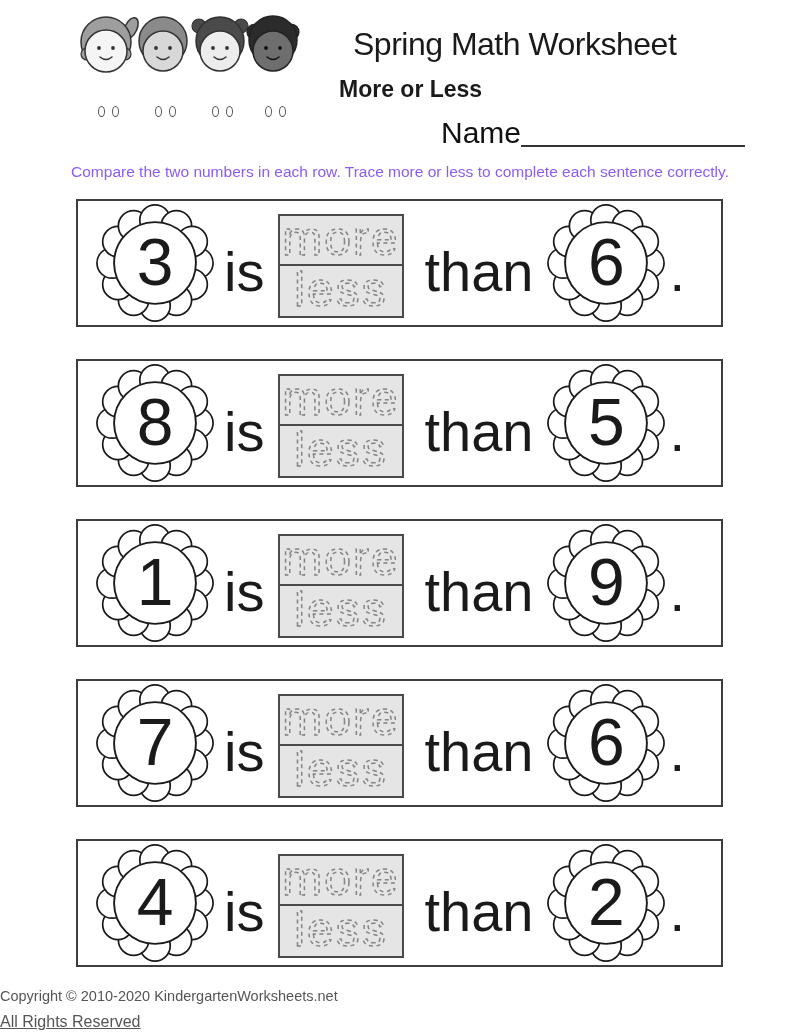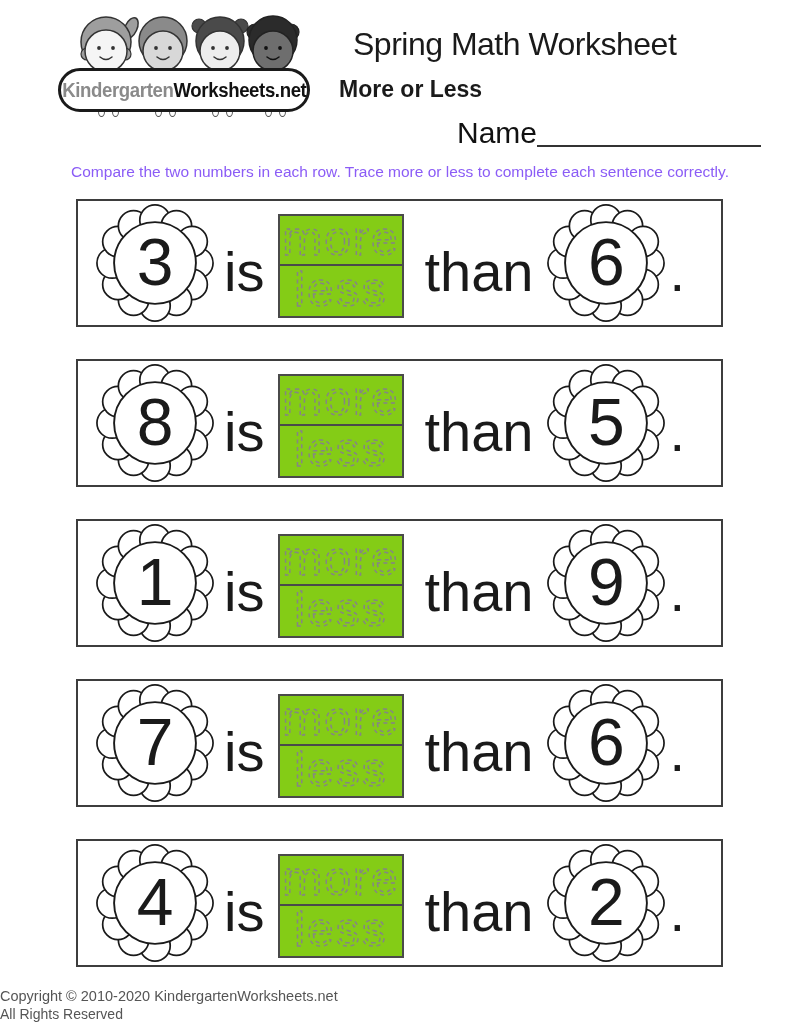--- a/index.html
+++ b/index.html
@@ -25,21 +25,21 @@
     border:1.5px solid #555; border-radius:50%; background:#fff;
   }
   .logo-url {
     position:absolute; top:110px; left:0; width:252px; text-align:center;
     font-size:15px; color:#5a5a5a; letter-spacing:0.3px; z-index:3;
   }
 
   
   .page-title   { position:absolute; left:337px; top:26px; font-size:32px; letter-spacing:-0.5px; font-weight:400;margin-left:16px; }
   .page-subtitle{ position:absolute; left:339px; top:76px; font-size:23px; font-weight:700; }
-  .name-line { position:absolute; left:457px; top:116px; display:flex; align-items:flex-end; }
+  .name-line { position:absolute; left:441px; top:116px; display:flex; align-items:flex-end; }
   .name-label { font-size:30px; font-weight:400; color:#111; }
   .name-underline { width:224px; height:30px; border-bottom:2.5px solid #333; margin-bottom:3px; }
 
   
   .instructions {
     position:absolute; left:0; top:163px; width:800px; text-align:center;
     font-size:15.5px; color:#8b5cf6;
   }
 
   
@@ -54,35 +54,35 @@
     position:absolute; inset:0; display:flex; align-items:center; justify-content:center;
     font-size:66px; font-weight:300; color:#1a1a1a; padding-bottom:2px;
   }
   .word { font-size:56px; font-weight:300; color:#1a1a1a; margin-top:18px; line-height:1; }
   .w-is   { margin-left:10px; }
   .w-than { margin-left:20px;text-align:right; }
   .period { margin-left:4px; }
   .flower-right { margin-left:14px; }
 
   .trace-box {
-    margin-left:14px; margin-top:6px; width:126px; border:2px solid #4a4a4a; background:#84cc16; flex:0 0 auto;
+    margin-left:14px; margin-top:6px; width:126px; border:2px solid #4a4a4a; background:#e5e5e5; flex:0 0 auto;
   }
   .trace-half { height:50px; display:flex; align-items:center; justify-content:center; }
   .trace-top  { border-bottom:2px solid #4a4a4a; }
   .trace-svg  { width:122px; height:48px; display:block; }
   .trace-text {
     font-family:"Liberation Sans", sans-serif; font-size:48px; letter-spacing:2px;
     fill:none; stroke:#858585; stroke-width:1.5; stroke-dasharray:4 3.5;
     text-anchor:middle;
   }
 
   
   .footer { position:absolute; left:0; top:988px; width:800px; text-align:left; color:#555; }
   .footer .line1 { font-size:14.5px; }
-  .footer .line2 { font-size:14px; margin-top:2px; }
+  .footer .line2 { font-size:16px; margin-top:9px;text-decoration:underline; }
 </style>
 </head>
 <body>
 
 <svg width="0" height="0" style="position:absolute" aria-hidden="true">
   <defs>
     <g id="flowerShape" stroke="#1a1a1a" fill="#fff">
       <circle cx="107" cy="62" r="16" stroke-width="1.8"></circle>
       <circle cx="101" cy="84.5" r="16" stroke-width="1.8"></circle>
       <circle cx="84.5" cy="101" r="16" stroke-width="1.8"></circle>
@@ -138,26 +138,20 @@
 
   <span class="foot" style="left:40px"></span>
   <span class="foot" style="left:54px"></span>
   <span class="foot" style="left:97px"></span>
   <span class="foot" style="left:111px"></span>
   <span class="foot" style="left:154px"></span>
   <span class="foot" style="left:168px"></span>
   <span class="foot" style="left:207px"></span>
   <span class="foot" style="left:221px"></span>
 
-  <div class="banner">
-    <span class="banner-text">
-      <span class="brand-gray">Kindergarten</span>
-      <span class="brand-black">Worksheets.net</span>
-    </span>
-  </div>
 </div>
 
 <div class="page-title">Spring Math Worksheet</div>
 <div class="page-subtitle">More or Less</div>
 
 <div class="name-line">
   <span class="name-label">Name</span>
   <span class="name-underline"></span>
 </div>
 

